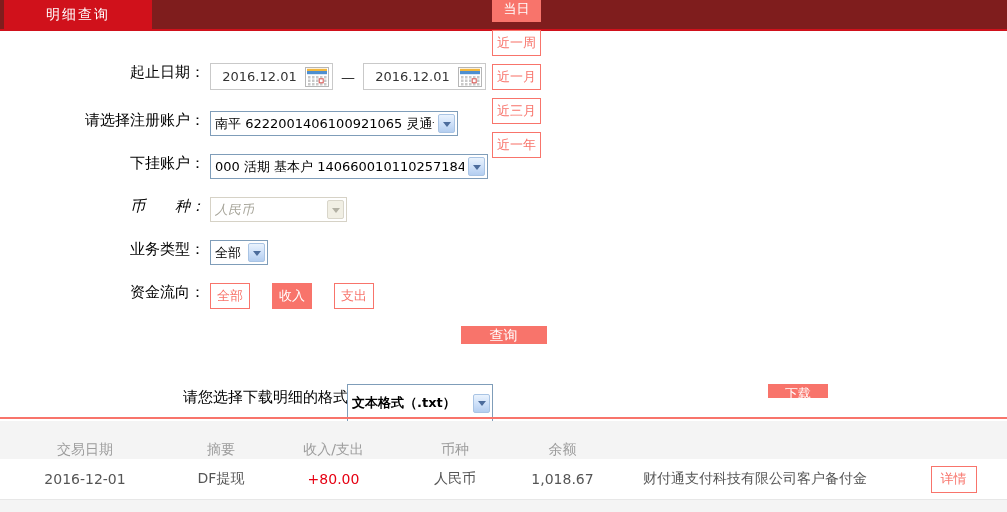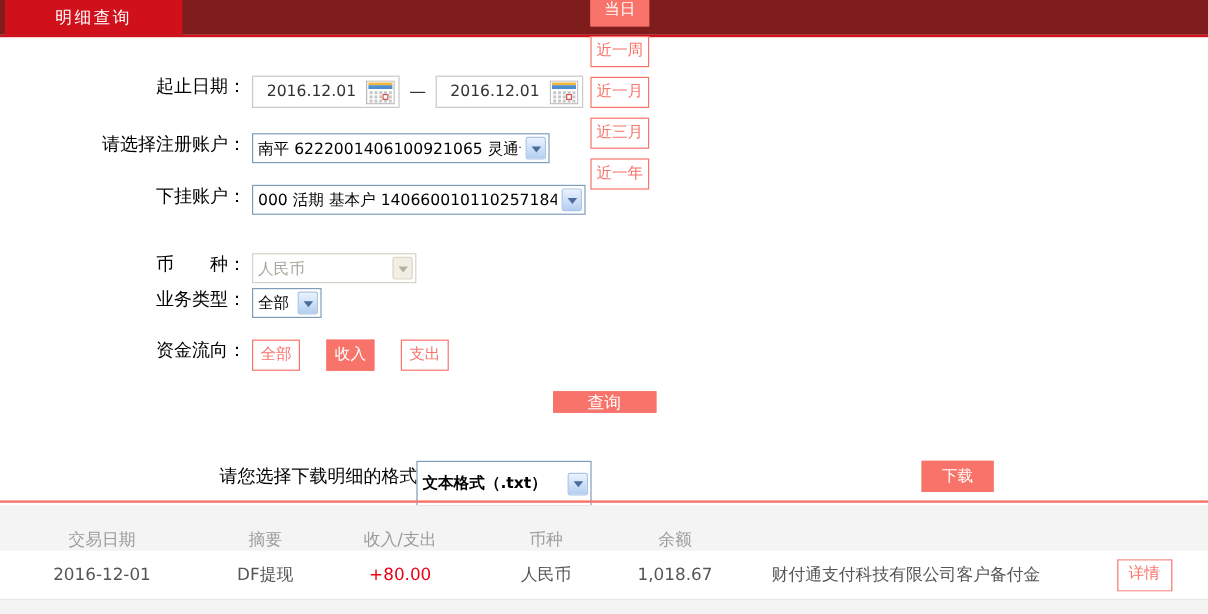--- a/index.html
+++ b/index.html
@@ -14,21 +14,21 @@
   .tab-underline { position:absolute; left:0; top:29px; width:100%; height:2px; background:var(--brand-red); }
 
   
   .row { position:absolute; left:0; right:0; display:flex; }
   .row .label { width:205px; text-align:right; font-size:15px; color:#000; flex:none; }
   .row .ctrl { display:flex; align-items:center; margin-left:5px; }
 
   .r-date { top:63px;  height:27px; }
   .r-reg  { top:111px; height:25px; }
   .r-sub  { top:154px; height:25px; }
-  .r-cur  { top:211px; height:25px; }
+  .r-cur  { top:197px; height:25px;font-style:italic; }
   .r-biz  { top:240px; height:25px; }
   .r-flow { top:283px; height:26px; }
 
   
   .date-input { width:123px; height:27px; border:1px solid #c9c9c9; background:#fff;
                 display:flex; align-items:center; padding:0 3px; cursor:pointer; }
   .date-input .dtext { flex:1; text-align:center; font-size:13px; color:#333; }
   .cal { width:24px; height:20px; flex:none; display:flex; }
   .dash { font-size:14px; color:#333; margin:0 8px; }
 
@@ -57,21 +57,21 @@
   
   .query-btn { position:absolute; top:326px; left:50%; transform:translateX(-50%);
                width:86px; height:18px; background:var(--salmon); color:#fff; border:1px solid var(--salmon);
                font-size:14px; cursor:pointer; font-family:inherit; }
 
   
   .dl-row { position:absolute; top:384px; left:0; width:100%; height:27px; }
   .dl-label { position:absolute; left:183px; top:0; line-height:27px; font-size:15px; color:#000; }
   .dl-select { position:absolute; left:347px; top:0; width:146px; height:38px;font-weight:bold; }
   .dl-hint { position:absolute; left:558px; top:0; line-height:27px; font-size:15px; color:#000; }
-  .dl-btn { position:absolute; left:768px; top:0; width:60px; height:26px; background:var(--salmon);
+  .dl-btn { position:absolute; left:768px; top:0; width:60px; height:14px; background:var(--salmon);
             color:#fff; border:1px solid var(--salmon); font-size:13px; cursor:pointer; font-family:inherit; }
 
   
   .divider { position:absolute; top:417px; left:0; width:100%; height:2px; background:var(--salmon); }
   .thead { position:absolute; top:421px; left:0; width:100%; height:38px; background:#f4f4f4;
            display:flex; align-items:flex-end; color:#9c9c9c; font-size:14px; }
   .tbody { position:absolute; top:459px; left:0; width:100%; }
   .trow  { height:41px; background:#fff; border-bottom:1px solid #e7e7e7; display:flex;
            align-items:center; font-size:14px; color:#555; }
   .cell { flex:none; display:flex; align-items:center; justify-content:center; overflow:hidden; }

